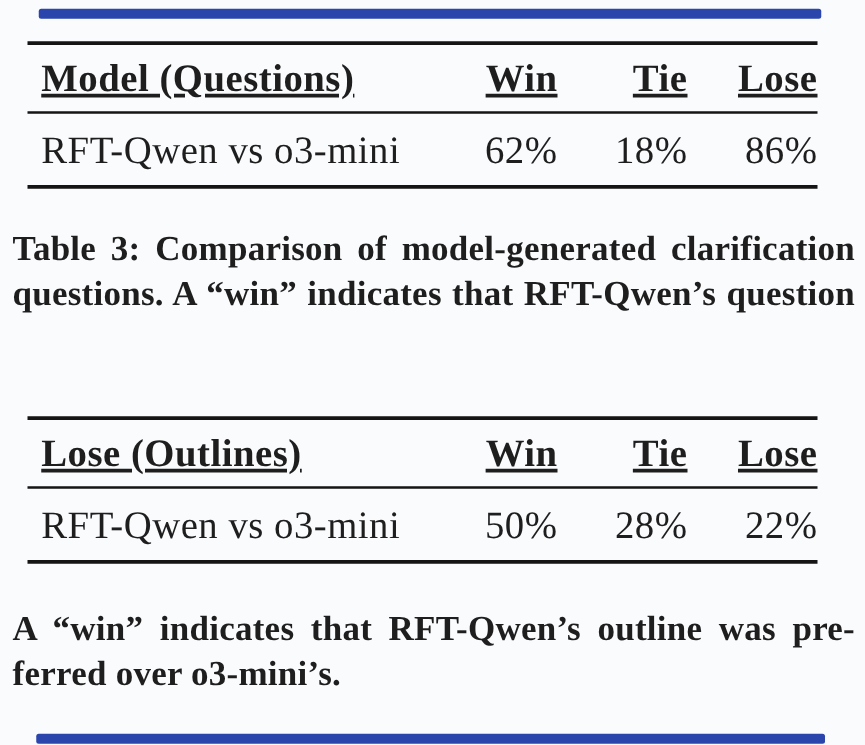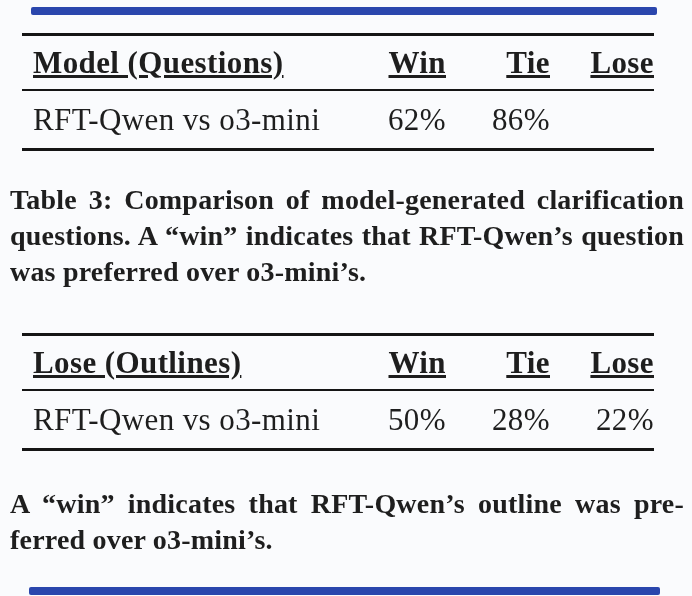--- a/index.html
+++ b/index.html
@@ -76,29 +76,29 @@
   <div class="trow header">
     <div class="cell-model">Model (Questions)</div>
     <div class="cell-num">Win</div>
     <div class="cell-num">Tie</div>
     <div class="cell-num">Lose</div>
   </div>
   <div class="rule thin"></div>
   <div class="trow data">
     <div class="cell-model">RFT-Qwen vs o3-mini</div>
     <div class="cell-num">62%</div>
+    <div class="cell-num">18%</div>
     <div class="cell-num">86%</div>
   </div>
   <div class="rule thick"></div>
 </div>
 
 <div class="caption caption-t3">
   <div class="cap-line stretch">Table 3: Comparison of model-generated clarification</div>
   <div class="cap-line stretch">questions. A “win” indicates that RFT-Qwen’s question</div>
-  <div class="cap-line">was preferred over o3-mini’s.</div>
 </div>
 
 <div class="paper-table table-outlines">
   <div class="rule thick"></div>
   <div class="trow header">
     <div class="cell-model">Lose (Outlines)</div>
     <div class="cell-num">Win</div>
     <div class="cell-num">Tie</div>
     <div class="cell-num">Lose</div>
   </div>

